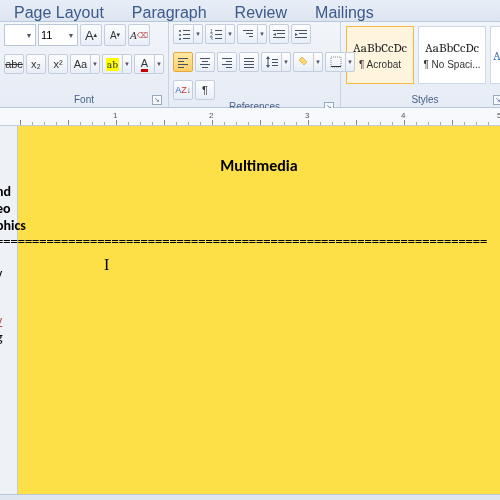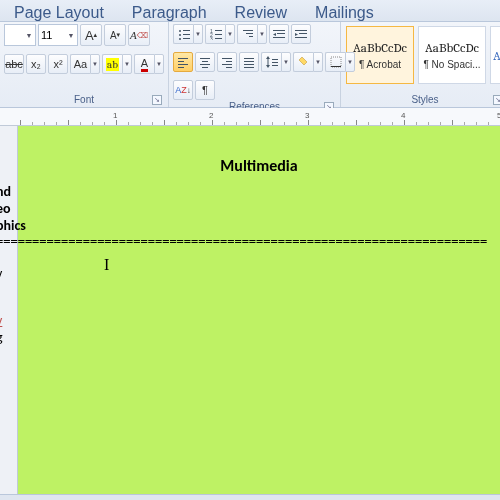--- a/index.html
+++ b/index.html
@@ -31,21 +31,21 @@
   .style-box.sel { border: 1px solid #f5b843; background: #fff4dd; }
 
   .ruler { height: 18px; background: #f7f9fc; border-bottom: 1px solid #c0cad8; position: relative; font-size: 8px; color: #555; overflow: hidden; }
   .ruler .shade { position: absolute; top: 0; height: 18px; background: #d8dee8; }
   .tick-major { position: absolute; top: 3px; font-size: 8px; }
   .tick-line { position: absolute; top: 12px; width: 1px; height: 5px; background: #888; }
   .tick-minor { position: absolute; top: 14px; width: 1px; height: 3px; background: #aaa; }
 
   .vruler { width: 18px; background: #eef1f6; border-right: 1px solid #c0cad8; }
   .doc-area { display: flex; height: calc(500px - 22px - 86px - 18px - 6px); }
-  .page { flex: 1; background: #bef264; padding: 30px 0 0 0; font-family: Calibri, sans-serif; font-size: 14px; color: #000; position: relative; }
+  .page { flex: 1; background: #fde047; padding: 30px 0 0 0; font-family: Calibri, sans-serif; font-size: 14px; color: #000; position: relative; }
   .page h1 { text-align: center; font-size: 16px; font-weight: bold; margin-bottom: 8px; }
   .page .line { margin-left: -22px; font-size: 14px; font-weight: bold; }
   .page .divider { margin-left: -22px; font-family: monospace; letter-spacing: 0; font-size: 12px; white-space: nowrap; overflow: hidden; }
   .cursor { position: absolute; top: 130px; left: 86px; width: 1px; height: 16px; font-family: serif; font-size: 16px; color: #000; }
 
   .status { height: 6px; background: #dfe6f0; border-top: 1px solid #b9c7db; }
   .strike { text-decoration: line-through; }
   .ab { font-family: Cambria, serif; }
 </style>
 </head>

